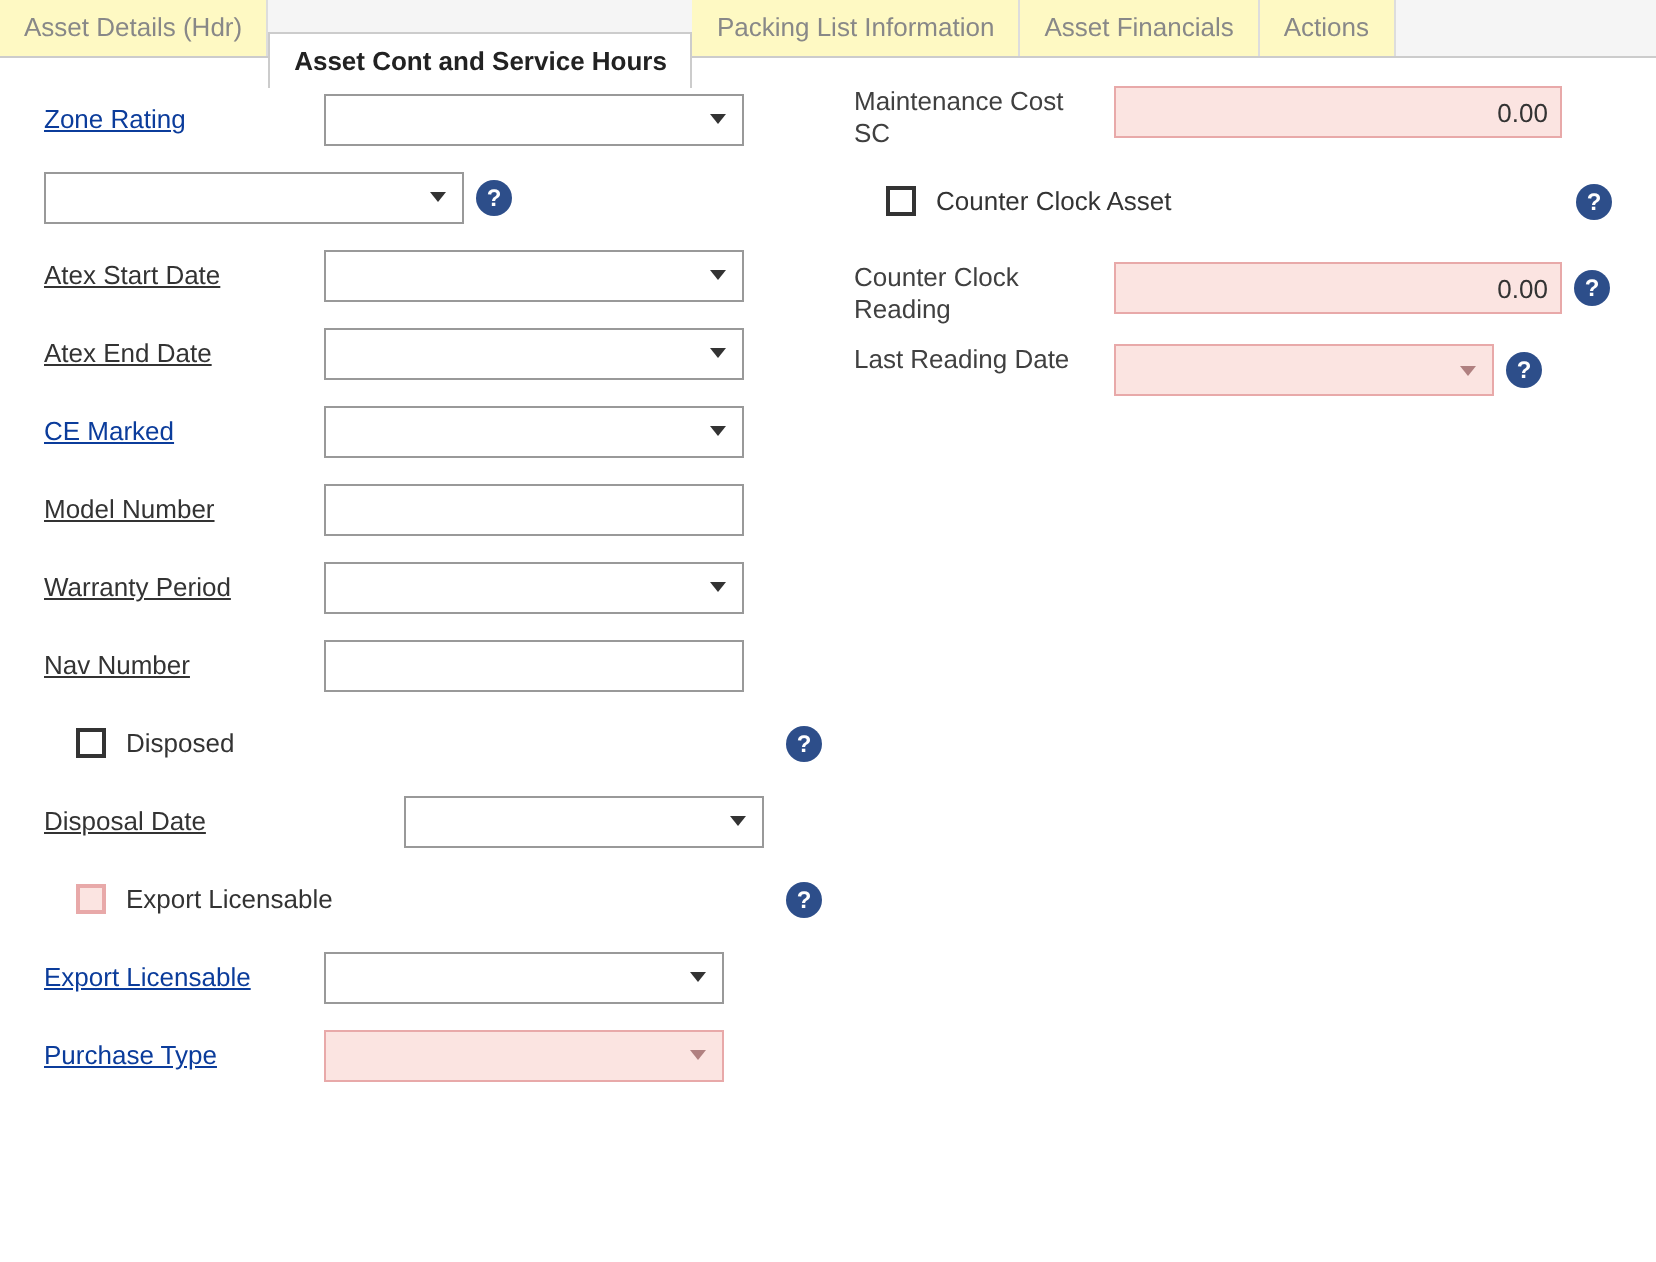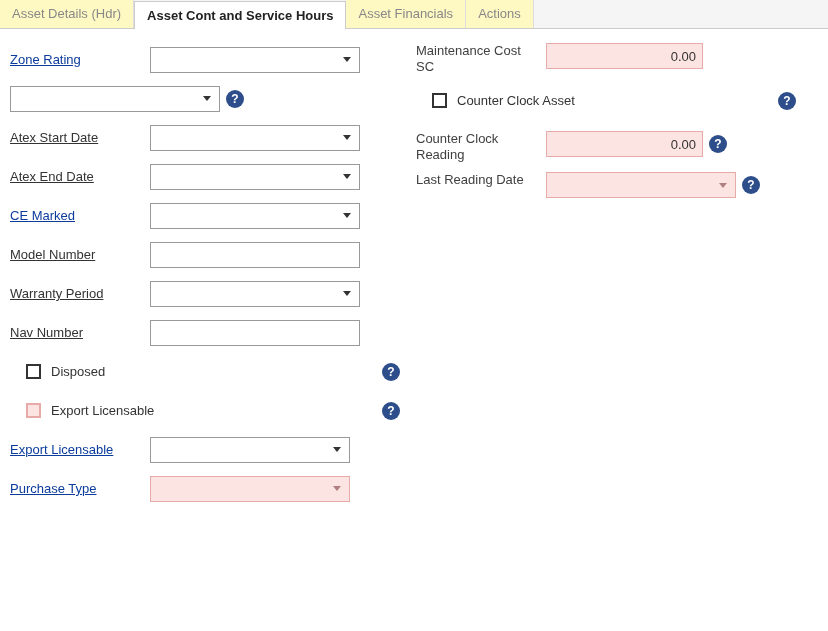--- a/index.html
+++ b/index.html
@@ -28,25 +28,25 @@
       background: #fef9c3;
     }
     .tab.active {
       background: #fff;
       color: #222;
       font-weight: 600;
       border-top: 1px solid #ccc;
       border-left: 1px solid #ccc;
       border-right: 1px solid #ccc;
       position: relative;
-      top: 1px;
+      top: 16px;
     }
     .content {
       display: flex;
-      padding: 14px 10px;
+      padding: 14px 22px;
       gap: 16px;
     }
     .col-left {
       width: 390px;
     }
     .col-right {
       width: 380px;
     }
     .row {
       display: flex;
@@ -89,21 +89,21 @@
     .combo .caret {
       width: 0; height: 0;
       border-left: 4px solid transparent;
       border-right: 4px solid transparent;
       border-top: 5px solid #333;
     }
     .input {
       width: 210px;
     }
     .numeric {
-      width: 157px;
+      width: 224px;
       text-align: right;
       padding-right: 6px;
       height: 26px;
       display:flex;
       align-items:center;
       justify-content:flex-end;
       border:1px solid #e8a9a9;
       background:#fbe4e1;
     }
     .combo.pink, .pinkfield {
@@ -174,20 +174,21 @@
     .disposal-combo { width: 180px; }
     .section-gap { height: 8px; }
     .narrow-combo { width: 200px; }
   </style>
 </head>
 <body>
 
 <div class="tabs">
   <div class="tab">Asset Details (Hdr)</div>
   <div class="tab active">Asset Cont and Service Hours</div>
+  <div class="tab">Packing List Information</div>
   <div class="tab">Asset Financials</div>
   <div class="tab">Actions</div>
 </div>
 
 <div class="content">
 
   <div class="col-left">
 
     <div class="row">
       <span class="label link">Zone Rating</span>
@@ -258,20 +259,28 @@
     </div>
 
     <div class="chkrow">
       <span class="chk"></span>
       <span>Disposed</span>
       <div class="after">
           <div class="help">?</div>
         </div>
     </div>
 
+    <div class="row">
+      <span class="label">Disposal Date</span>
+      <div class="field-wrap" style="margin-left:40px;">
+        <div class="combo disposal-combo">
+            <span class="caret"></span>
+          </div>
+      </div>
+    </div>
 
     <div class="chkrow">
       <span class="chk pink"></span>
       <span>Export Licensable</span>
       <div class="after">
           <div class="help">?</div>
         </div>
     </div>
 
     <div class="row">

